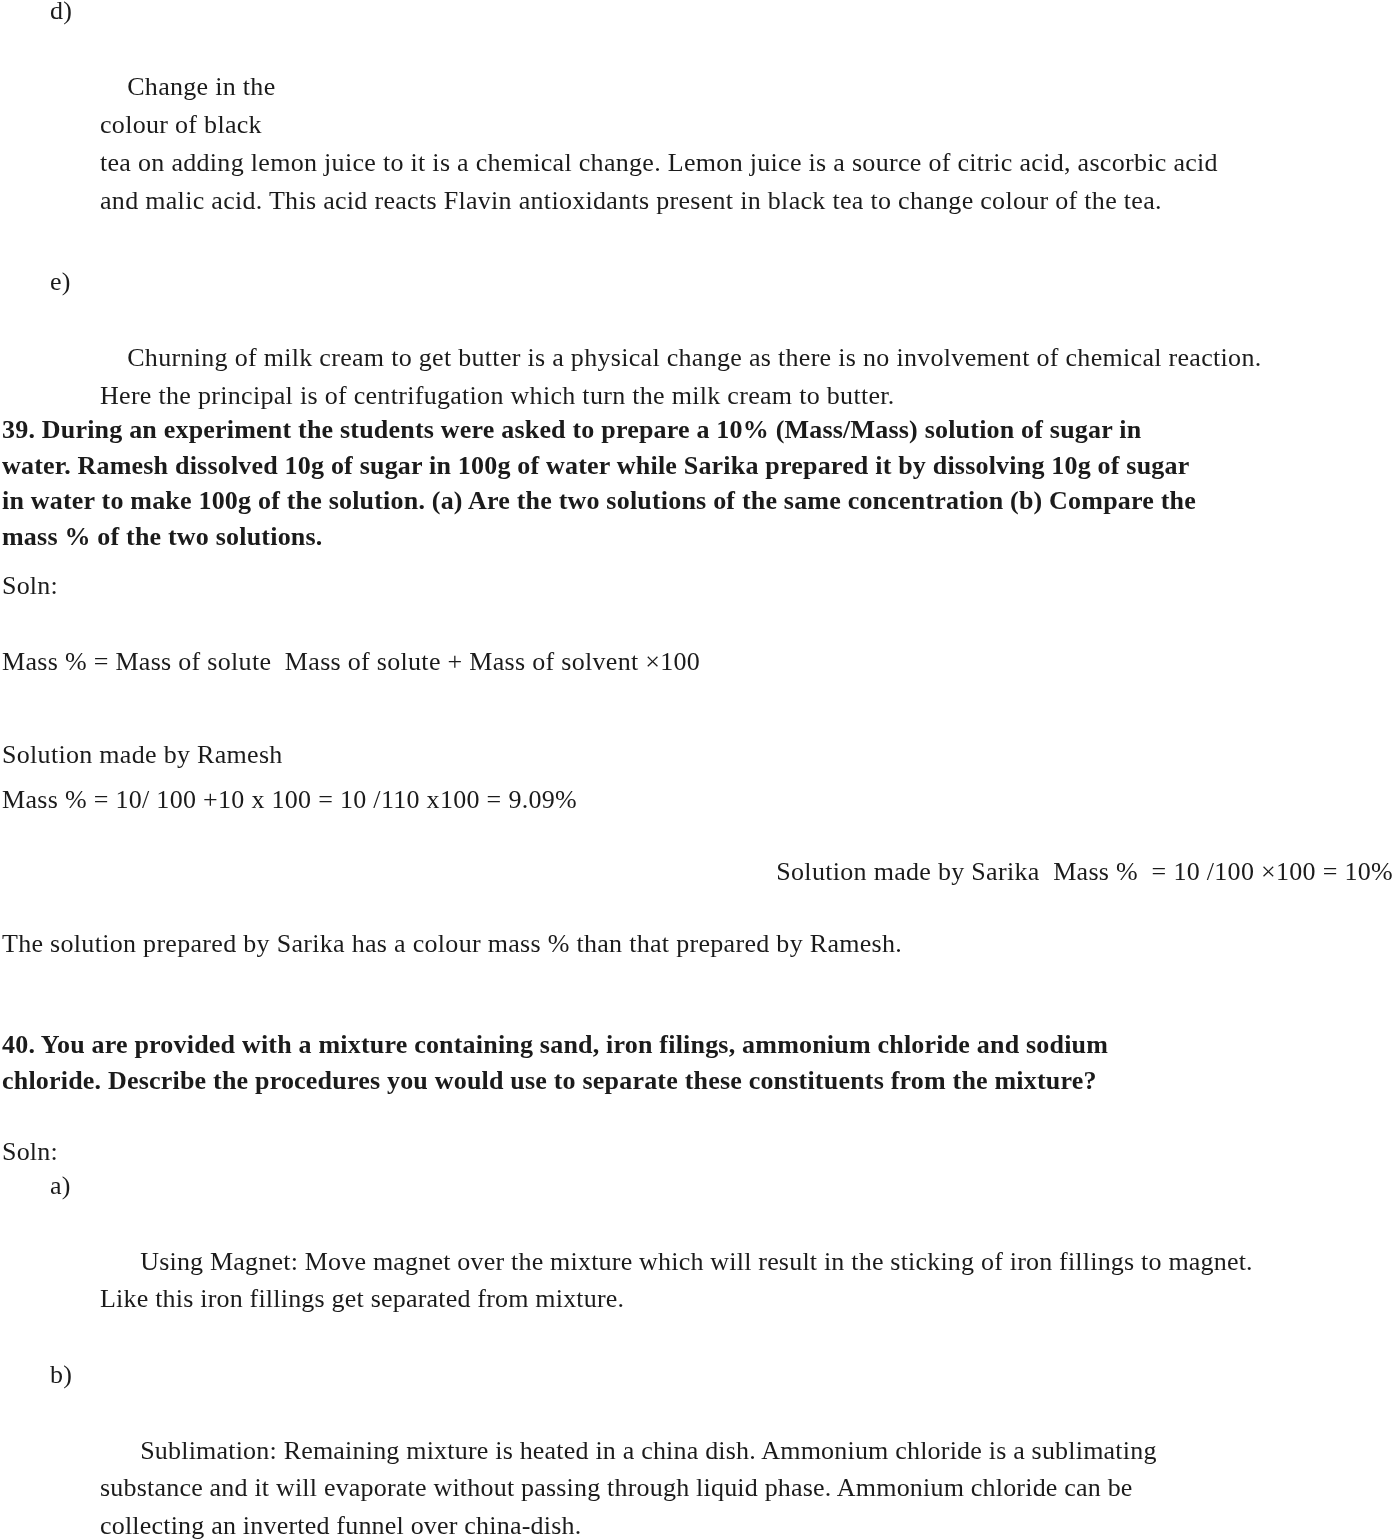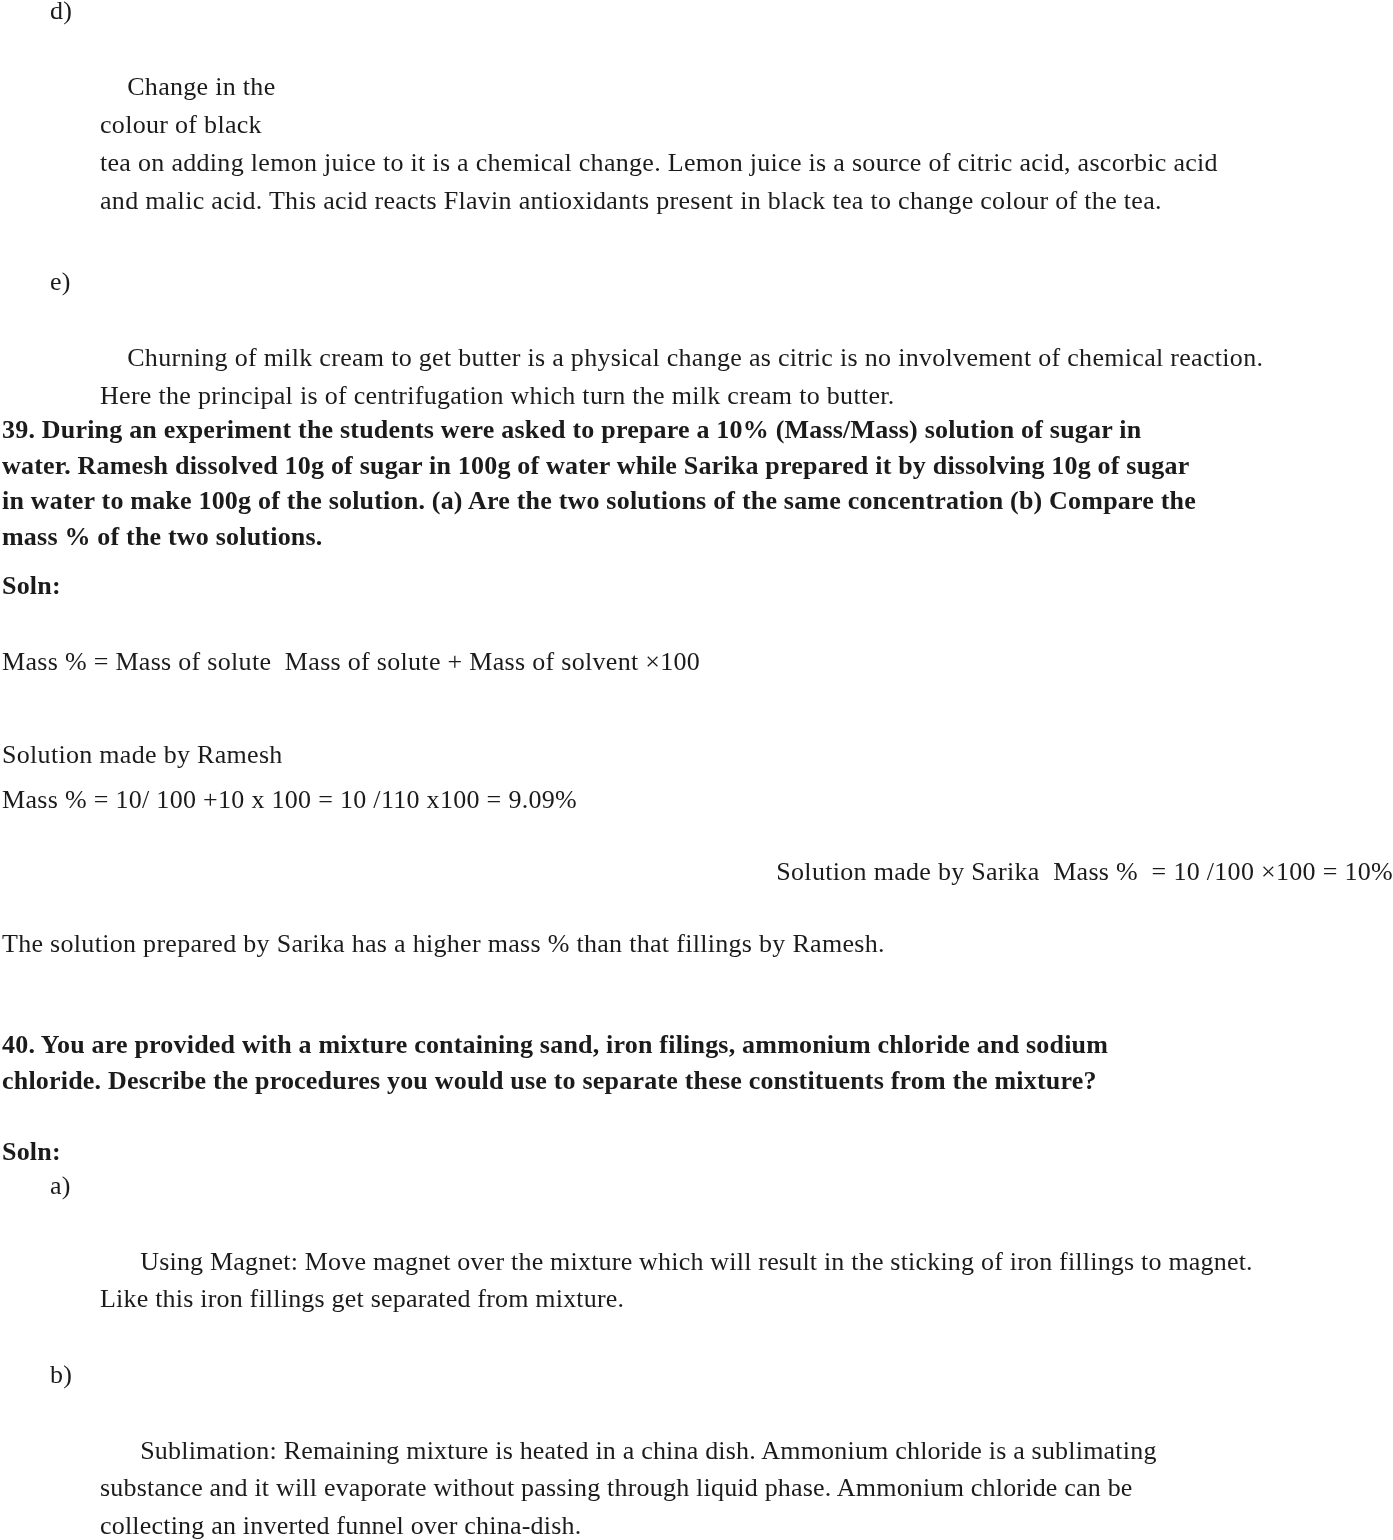--- a/index.html
+++ b/index.html
@@ -36,21 +36,21 @@
     top: 0;
     white-space: pre;
   }
   .flush { padding-left: 2px; }
   .bold {
     font-weight: bold;
     line-height: 35.5px;
     letter-spacing: 0.2px;
   }
   .soln {
-    font-weight: bold;
+    font-weight: normal;
     letter-spacing: 0.2px;
   }
   .steps {
     position: absolute;
     left: 0;
     right: 0;
     font-size: 26px;
     line-height: 37.8px;
     letter-spacing: 0.2px;
   }
@@ -69,40 +69,40 @@
   <div class="block indent-body" style="top:-8px;">
     <span class="marker">d)</span>
     <span>Change in the
 colour of black
 tea on adding lemon juice to it is a chemical change. Lemon juice is a source of citric acid, ascorbic acid
 and malic acid. This acid reacts Flavin antioxidants present in black tea to change colour of the tea.</span>
   </div>
 
   <div class="block indent-body" style="top:263px;">
     <span class="marker">e)</span>
-    <span>Churning of milk cream to get butter is a physical change as citric is no involvement of chemical reaction.
+    <span>Churning of milk cream to get butter is a physical change as there is no involvement of chemical reaction.
 Here the principal is of centrifugation which turn the milk cream to butter.</span>
   </div>
 
   <div class="block bold flush" style="top:412px;">39. During an experiment the students were asked to prepare a 10% (Mass/Mass) solution of sugar in
 water. Ramesh dissolved 10g of sugar in 100g of water while Sarika prepared it by dissolving 10g of sugar
 in water to make 100g of the solution. (a) Are the two solutions of the same concentration (b) Compare the
 mass % of the two solutions.</div>
 
   <div class="block soln flush" style="top:567px;">Soln:</div>
 
   <div class="block flush" style="top:643px;">Mass % = Mass of solute  Mass of solute + Mass of solvent ×100</div>
 
   <div class="block flush" style="top:712px;margin-top:24px;">Solution made by Ramesh</div>
 
   <div class="block flush" style="top:781px;">Mass % = 10/ 100 +10 x 100 = 10 /110 x100 = 9.09%</div>
 
   <div class="block flush" style="top:853px;text-align:right;">Solution made by Sarika  Mass %  = 10 /100 ×100 = 10%</div>
 
-  <div class="block flush" style="top:925px;">The solution prepared by Sarika has a higher mass % than that fillings by Ramesh.</div>
+  <div class="block flush" style="top:925px;">The solution prepared by Sarika has a colour mass % than that prepared by Ramesh.</div>
 
   <div class="block bold flush" style="top:1027px;">40. You are provided with a mixture containing sand, iron filings, ammonium chloride and sodium
 chloride. Describe the procedures you would use to separate these constituents from the mixture?</div>
 
   <div class="block soln flush" style="top:1133px;">Soln:</div>
 
   <div class="steps" style="top:1167px;">
     <div class="step">
       <span class="marker">a)</span>
       <span>Using Magnet: Move magnet over the mixture which will result in the sticking of iron fillings to magnet.

